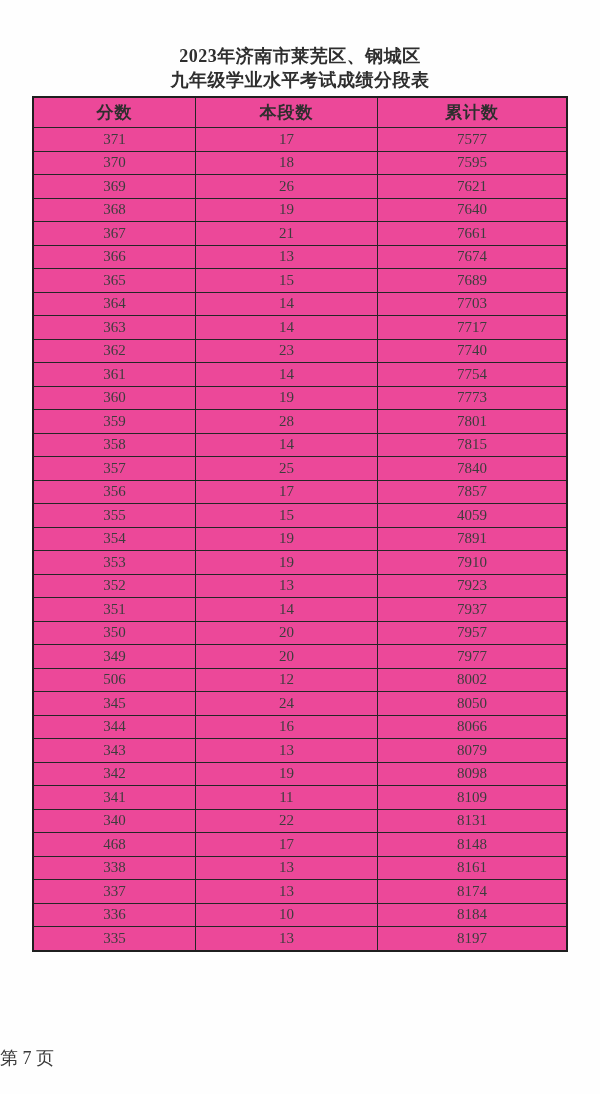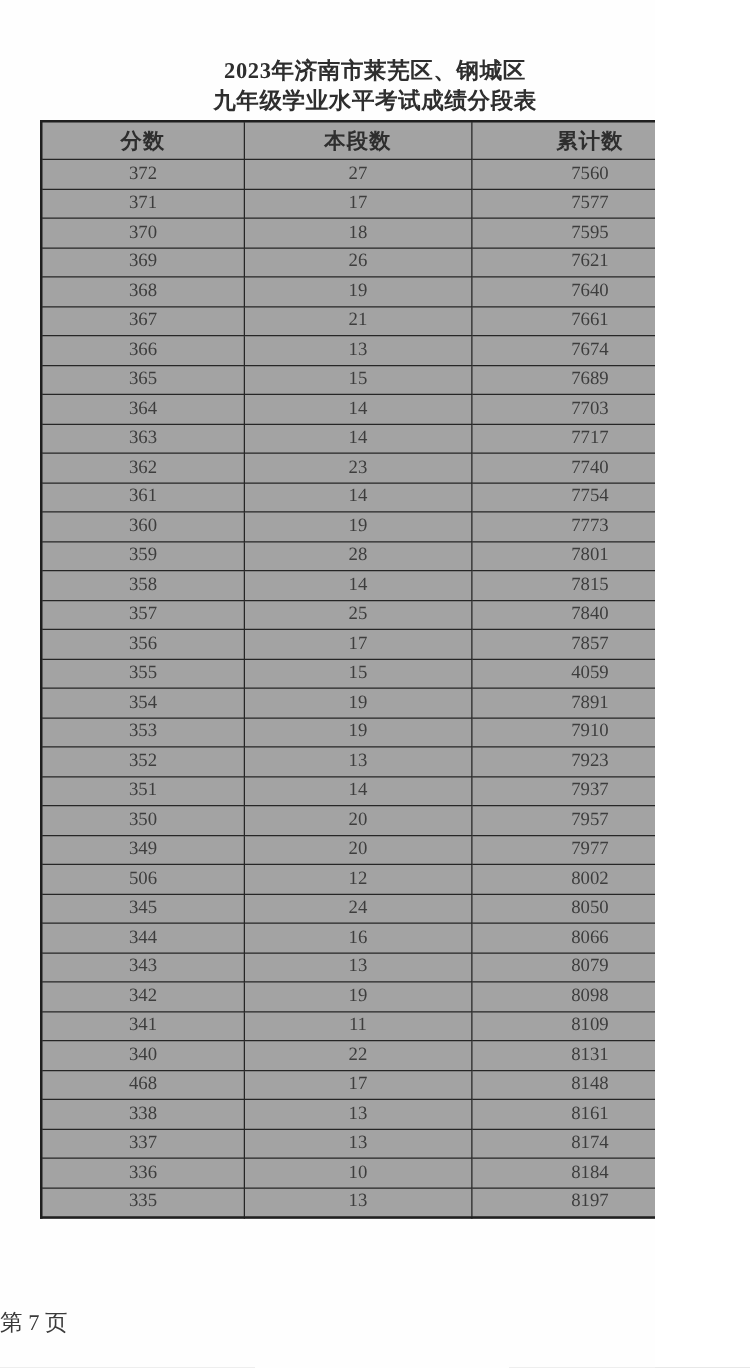--- a/index.html
+++ b/index.html
@@ -2,21 +2,21 @@
 <html><head>
 <meta charset="utf-8">
 <style>
   html, body {
     margin: 0;
     padding: 0;
     background: #ffffff;
   }
   #page {
     position: relative;
-    width: 524px;
+    width: 600px;
     height: 1094px;
     background: #fefefe;
     font-family: "Liberation Serif", "DejaVu Serif", serif;
     color: #3a3a3a;
     overflow: hidden;
   }
   .title-block {
     position: absolute;
     top: 44px;
     left: 0;
@@ -28,21 +28,21 @@
     color: #2e2e2e;
     letter-spacing: 0.5px;
   }
   table.score-table {
     position: absolute;
     top: 96px;
     left: 32px;
     width: 536px;
     border-collapse: collapse;
     table-layout: fixed;
-    background: #a3a3a3;
+    background: #ec4899;
   }
   table.score-table col.c1 { width: 30.4%; }
   table.score-table col.c2 { width: 34.1%; }
   table.score-table col.c3 { width: 35.5%; }
   table.score-table th,
   table.score-table td {
     border: 1.4px solid #262626;
     text-align: center;
     vertical-align: middle;
     padding: 0;
@@ -88,25 +88,20 @@
         <col class="c3">
     </colgroup>
     <thead>
       <tr>
         <th>分数</th>
         <th>本段数</th>
         <th>累计数</th>
       </tr>
     </thead>
     <tbody>
-    <tr>
-      <td>372</td>
-      <td>27</td>
-      <td>7560</td>
-    </tr>
 
     <tr>
       <td>371</td>
       <td>17</td>
       <td>7577</td>
     </tr>
 
     <tr>
       <td>370</td>
       <td>18</td>

